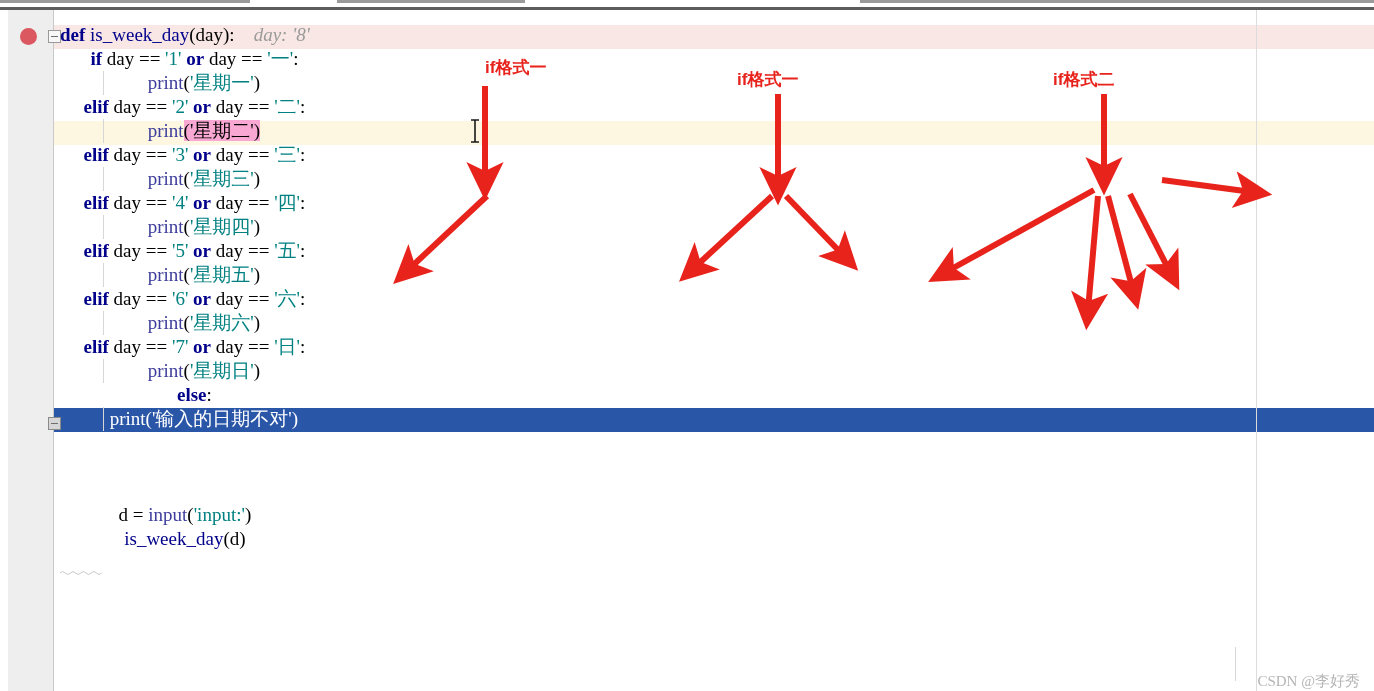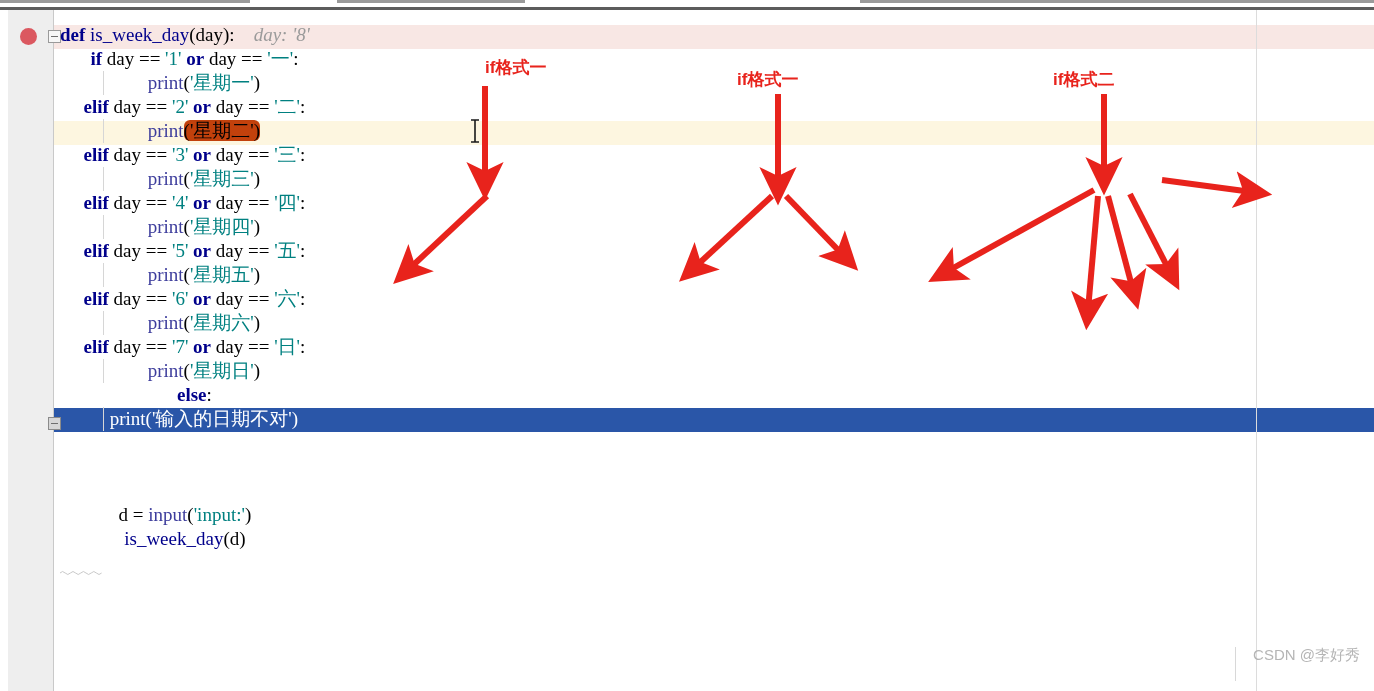--- a/index.html
+++ b/index.html
@@ -93,21 +93,21 @@
     white-space: pre;
     color: #000000;
   }
   .line { height: 24px; position: relative; }
   .kw      { color: #00008b; font-weight: bold; }
   .fn      { color: #00008b; }
   .plain   { color: #000000; }
   .str     { color: #008080; }
   .call    { color: #3d3d9c; }
   .hint    { color: #9a9a9a; font-style: italic; }
-  .sel-text{ background: #c2410c; border-radius: 6px; }
+  .sel-text{ background: #f9a8d4; }
   .sel-row { color: #ffffff; }
   .sel-row .str, .sel-row .call, .sel-row .plain { color: #ffffff; }
 
   
   .guide {
     position: absolute;
     width: 1px; background: #d6d6d6;
     z-index: 1;
   }
 
@@ -137,23 +137,23 @@
     font-size: 17px;
     font-weight: bold;
     white-space: nowrap;
   }
   #label-1 { left: 437px; top: 56px; margin-left: 48px; }
   #label-2 { left: 737px; top: 68px; }
   #label-3 { left: 1053px; top: 68px; }
 
   
   #watermark {
-    position: absolute; right: 14px; bottom: 26px;
+    position: absolute; right: 14px; bottom: 0;
     color: #b5b5b5;
-    font-family: Liberation Sans, sans-serif;
+    font-family: Liberation Serif, serif;
     font-size: 15px;
     z-index: 7;
     white-space: nowrap;
     margin-left: 28px;
   }
   #watermark-bar {
     position: absolute; right: 138px; bottom: 10px;
     width: 1px; height: 34px;
     background: #d8d8d8;
     z-index: 7;

